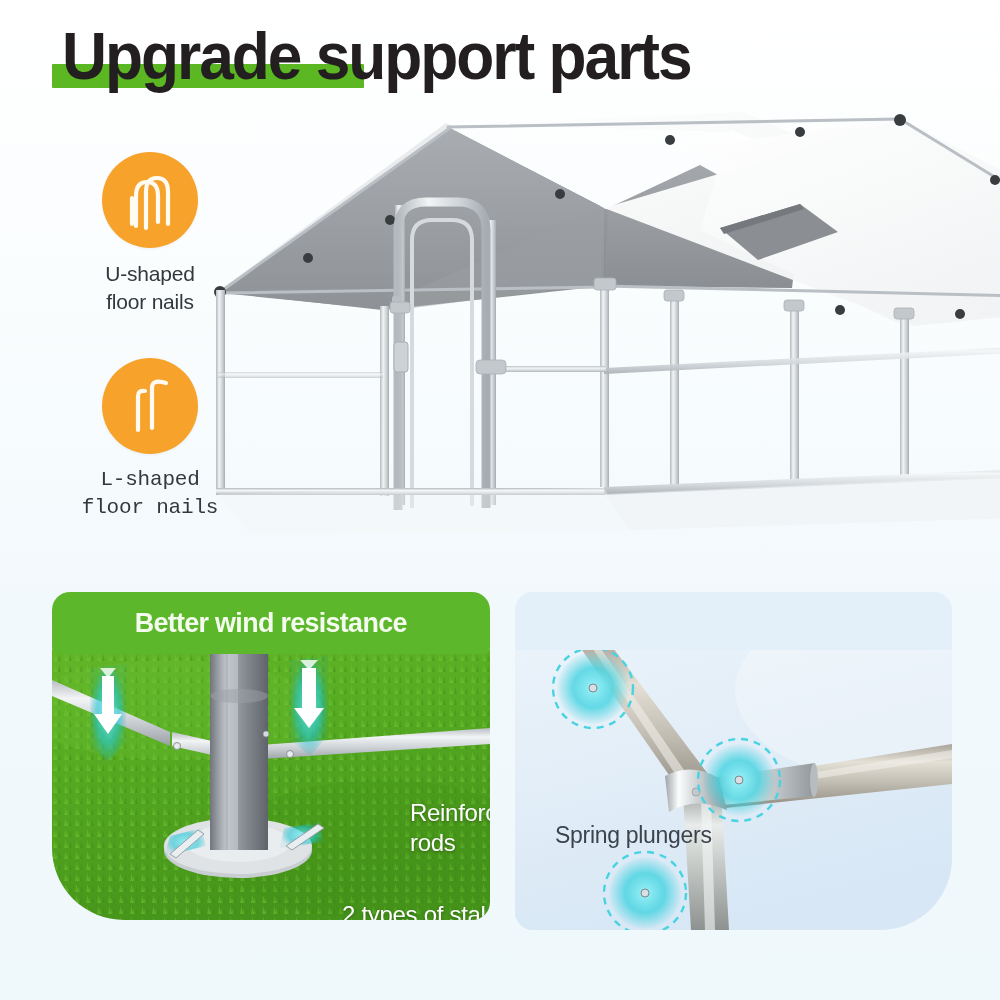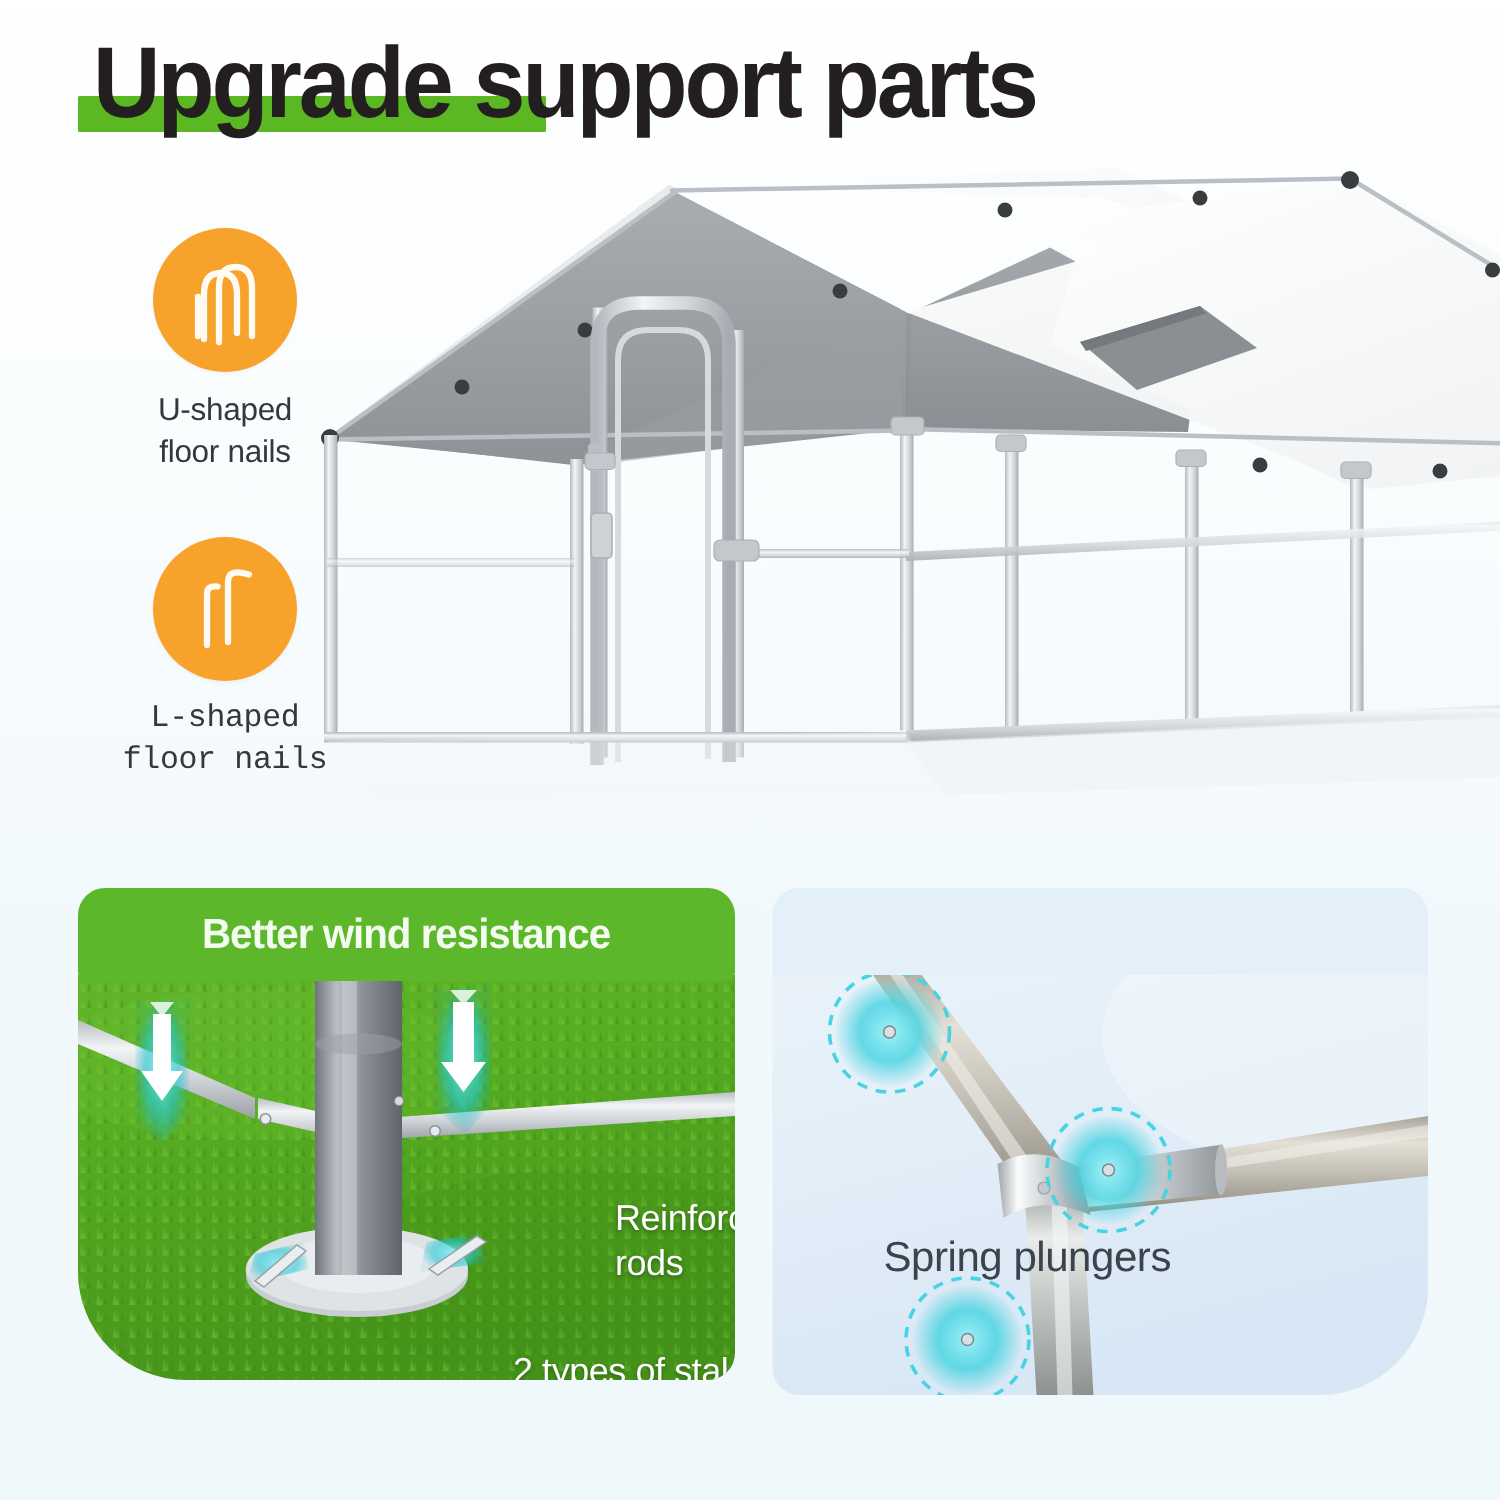--- a/index.html
+++ b/index.html
@@ -87,22 +87,22 @@
     position:absolute; color:#ffffff; font-size:24px;
     line-height:30px; letter-spacing:-0.3px;
     text-shadow:0 1px 3px rgba(0,0,0,0.35);
     z-index:8; white-space:pre-line;
   }
   #caption-rods   { left:358px; top:148px; width:130px; }
   #caption-stakes { left:290px; top:250px; width:180px; }
 
   #caption-plungers {
     position:absolute; left:40px; top:172px;
-    color:#3b444c; font-size:28px; letter-spacing:-0.3px;
-    z-index:8; white-space:nowrap;margin-left:34px;
+    color:#3b444c; font-size:23px; letter-spacing:-0.3px;
+    z-index:8; white-space:nowrap;
   }
 </style>
 </head>
 <body>
 
 <div id="page">
 
   <div id="title-block">
     <div id="title-underline"></div>
     <div id="title-text">Upgrade support parts</div>

